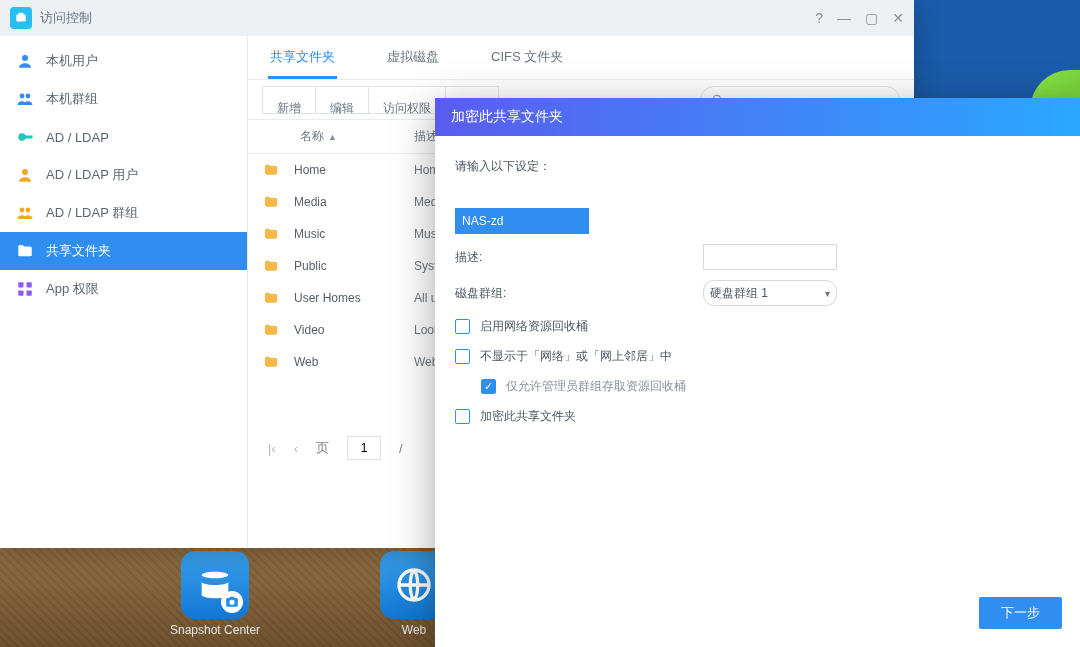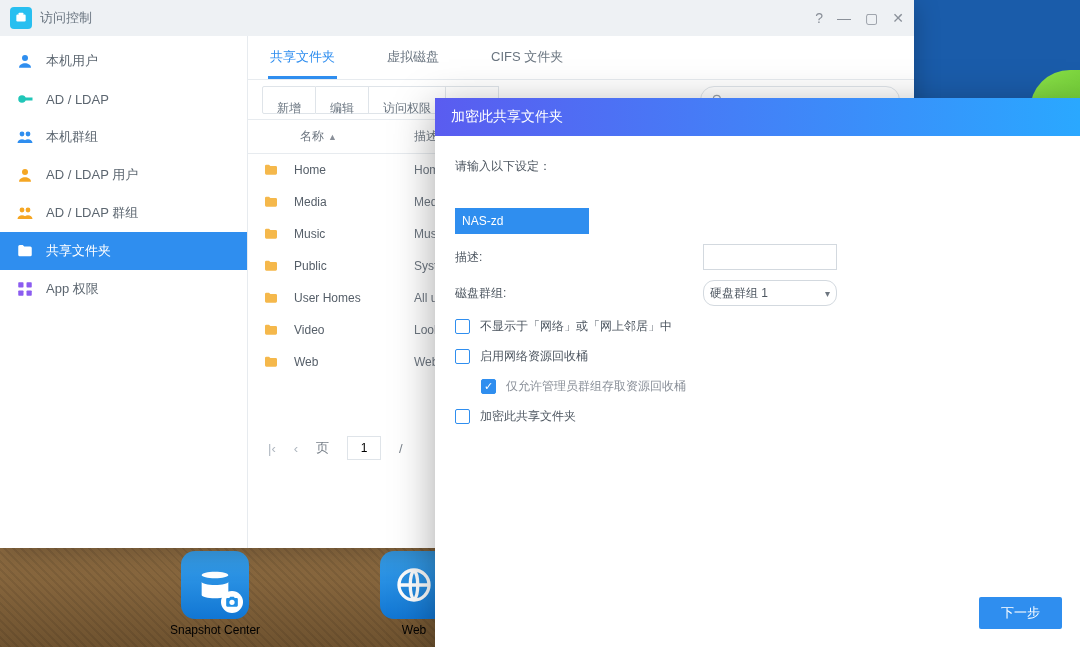--- a/index.html
+++ b/index.html
@@ -6,21 +6,21 @@
 body { width: 1080px; height: 647px; overflow: hidden; position: relative; background: #8a6a42; }
 
 .desktop-bg { position: absolute; inset: 0; background: linear-gradient(180deg,#1a5caa 0%,#1a5caa 70%,#8a6a42 70%,#6e522f 100%); }
 .desktop-bg::after { content:""; position:absolute; left:0; right:0; top:70%; bottom:0;
   background:
     repeating-linear-gradient(45deg, rgba(0,0,0,.08) 0 2px, transparent 2px 6px),
     linear-gradient(180deg,#b38a57,#6e522f); }
 .green-blob { position:absolute; top:70px; right:0; width:50px; height:90px; background:linear-gradient(135deg,#8ee54a,#5db82a); border-radius:40px 0 0 40px; }
 
 .dock { position:absolute; bottom:10px; left:170px; display:flex; gap:120px; }
-.dock-item { display:flex; flex-direction:column; align-items:center; color:#000000; font-size:12px; cursor:pointer; }
+.dock-item { display:flex; flex-direction:column; align-items:center; color:#e5e5e5; font-size:12px; cursor:pointer; }
 .dock-icon { width:68px; height:68px; background:linear-gradient(180deg,#3aa3ef,#1176d3); border-radius:14px; display:flex; align-items:center; justify-content:center; margin-bottom:4px; position:relative; }
 .dock-icon svg { width:40px; height:40px; fill:#fff; }
 .dock-cam { position:absolute; bottom:6px; right:6px; width:22px; height:22px; background:#fff; border-radius:50%; display:flex; align-items:center; justify-content:center; }
 .dock-cam svg { width:14px; height:14px; fill:#2190e6; }
 
 .watermark { position:absolute; right:12px; bottom:6px; display:flex; align-items:center; gap:8px; }
 .watermark-badge { width:36px; height:36px; border-radius:50%; background:#fff; border:4px solid #1c7ed9; display:flex; align-items:center; justify-content:center; color:#1c7ed9; font-weight:bold; font-size:16px; }
 .watermark-text { color:#fff; font-size:20px; font-weight:bold; text-shadow:0 1px 2px rgba(0,0,0,.5); }
 
 .window { position:absolute; top:0; left:0; width:914px; height:548px; background:#fff; box-shadow:0 6px 24px rgba(0,0,0,.25); display:flex; flex-direction:column; }
@@ -140,37 +140,37 @@
         <div class="sb-item">
           <span class="sb-icon" style="color: rgb(47, 142, 239);">
             <svg viewBox="0 0 24 24" fill="currentColor">
               <circle cx="12" cy="8" r="4"></circle>
               <path d="M4 21c0-4 4-6 8-6s8 2 8 6"></path>
             </svg>
           </span>
           <span>本机用户</span>
         </div>
         <div class="sb-item">
-          <span class="sb-icon" style="color: rgb(32, 198, 184);">
-            <svg viewBox="0 0 24 24" fill="currentColor">
-              <circle cx="8" cy="12" r="5" fill="currentColor"></circle>
-              <rect x="12" y="10" width="10" height="4" fill="currentColor"></rect>
-            </svg>
-          </span>
-          <span>AD / LDAP</span>
-        </div>
-        <div class="sb-item">
           <span class="sb-icon" style="color: rgb(47, 142, 239);">
             <svg viewBox="0 0 24 24" fill="currentColor">
               <circle cx="8" cy="8" r="3.2"></circle>
               <circle cx="16" cy="8" r="3.2"></circle>
               <path d="M2 20c0-3 3-5 6-5s6 2 6 5M10 20c0-3 3-5 6-5s6 2 6 5"></path>
             </svg>
           </span>
           <span>本机群组</span>
+        </div>
+        <div class="sb-item">
+          <span class="sb-icon" style="color: rgb(32, 198, 184);">
+            <svg viewBox="0 0 24 24" fill="currentColor">
+              <circle cx="8" cy="12" r="5" fill="currentColor"></circle>
+              <rect x="12" y="10" width="10" height="4" fill="currentColor"></rect>
+            </svg>
+          </span>
+          <span>AD / LDAP</span>
         </div>
         <div class="sb-item">
           <span class="sb-icon" style="color: rgb(245, 166, 35);">
             <svg viewBox="0 0 24 24" fill="currentColor">
               <circle cx="12" cy="8" r="4"></circle>
               <path d="M4 21c0-4 4-6 8-6s8 2 8 6"></path>
             </svg>
           </span>
           <span>AD / LDAP 用户</span>
         </div>
@@ -319,25 +319,25 @@
     </div>
     <div class="field-row">
       <div class="fl">磁盘群组:</div>
       <div class="sel">
         <span>硬盘群组 1</span>
         <span class="caret">▾</span>
       </div>
     </div>
     <div class="chk-row">
       <div class="chk"></div>
-      <span>不显示于「网络」或「网上邻居」中</span>
+      <span>启用网络资源回收桶</span>
     </div>
     <div class="chk-row">
       <div class="chk"></div>
-      <span>启用网络资源回收桶</span>
+      <span>不显示于「网络」或「网上邻居」中</span>
     </div>
     <div class="chk-row sub">
       <div class="chk on"></div>
       <span>仅允许管理员群组存取资源回收桶</span>
     </div>
     <div class="chk-row">
       <div class="chk"></div>
       <span>加密此共享文件夹</span>
     </div>
 

